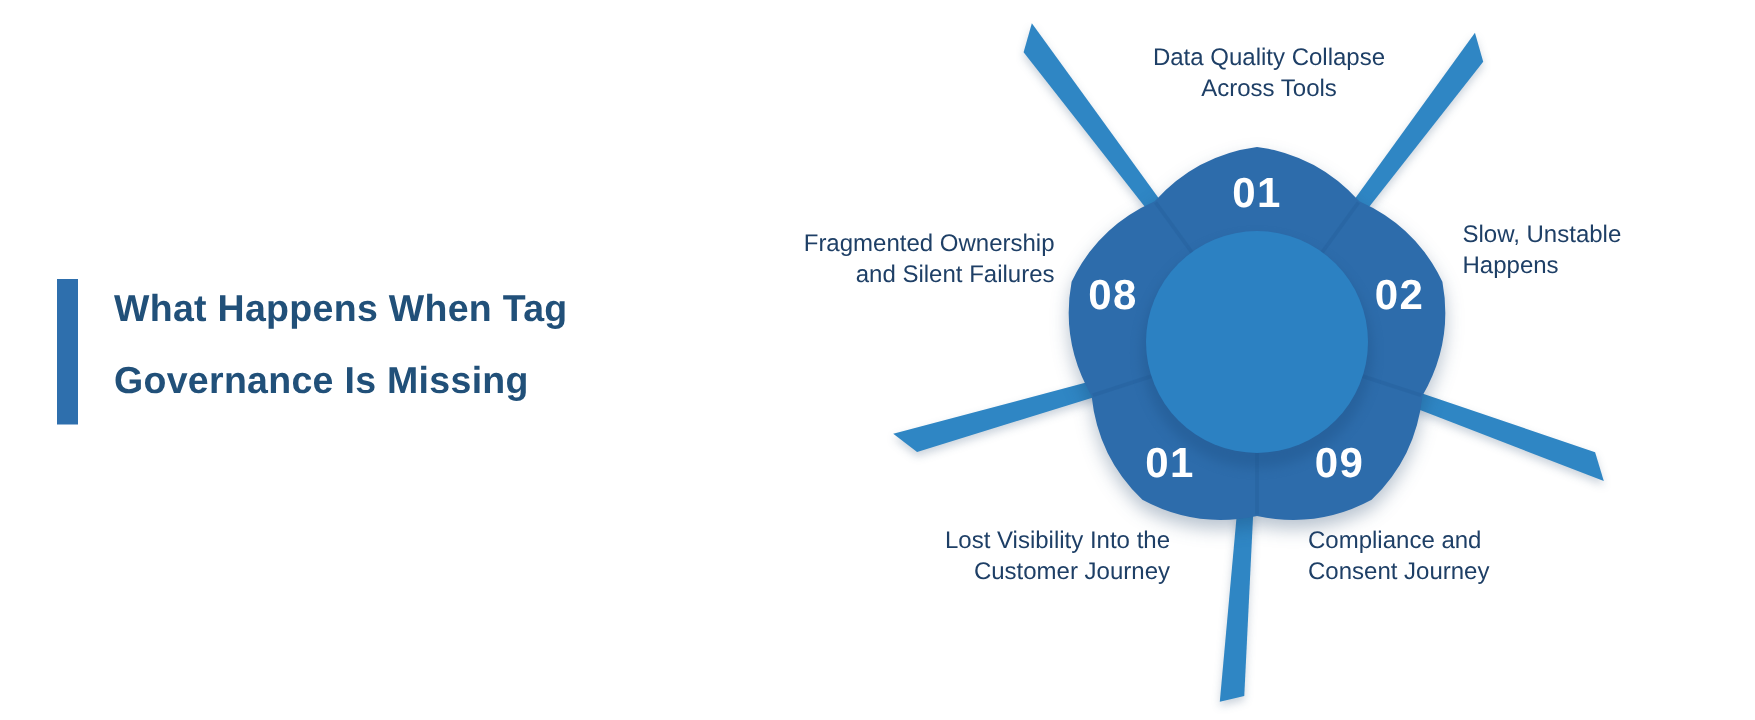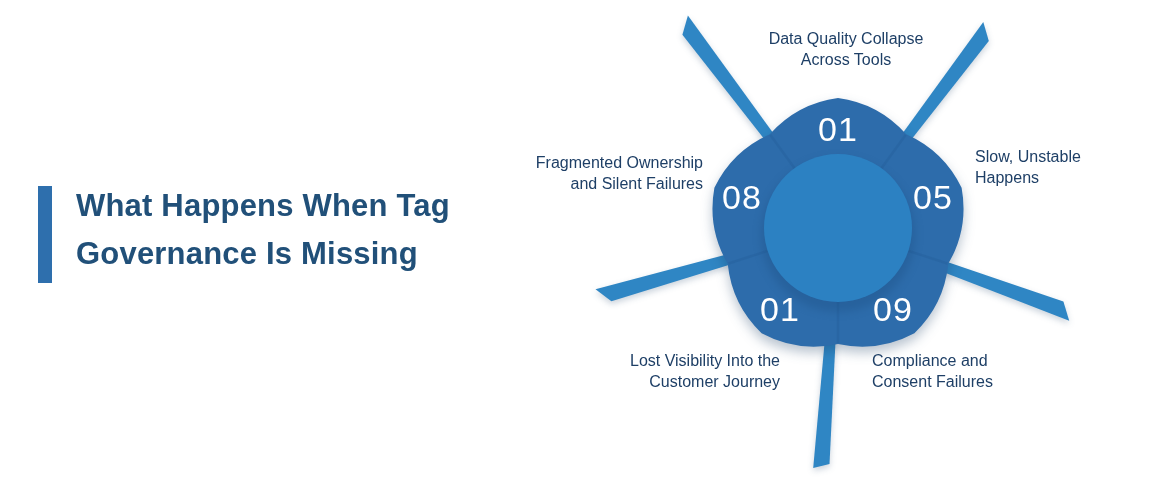--- a/index.html
+++ b/index.html
@@ -17,37 +17,37 @@
   .accent-bar{
     position:absolute;
     left:38px;top:186px;
     width:14px;height:97px;
     background:#2e6fad;
   }
   .page-title{
     position:absolute;
     left:76px;top:182px;
     margin:0;
-    font-size:31px;
+    font-size:25px;
     line-height:48px;
     font-weight:700;
     letter-spacing:0.2px;
     color:#215079;
     white-space:pre-line;
   }
   
   svg.diagram{position:absolute;left:0;top:0;}
   #raysGroup{filter:drop-shadow(0 3px 3px rgba(20,55,95,0.22));}
   #flowerGroup{filter:drop-shadow(0 6px 6px rgba(20,55,95,0.30));}
   #innerShadow{filter:blur(4px);}
   .petal-number{
     position:absolute;
     transform:translate(-50%,-50%);
-    font-size:34px;
-    font-weight:400;
+    font-size:28px;
+    font-weight:700;
     letter-spacing:1px;
     color:#ffffff;
   }
   .diagram-label{
     position:absolute;
     font-size:16px;
     line-height:21px;
     font-weight:400;
     color:#1e3f66;
     white-space:pre-line;
@@ -79,29 +79,29 @@
     </g>
     <g id="flowerGroup">
       <path id="petals" fill="#2d6cab" d="M 769.8 134.2 Q 797.5 103.4 838.0 98.0 Q 878.5 103.4 906.2 134.2 Q 944.0 151.0 961.6 187.8 Q 969.0 228.0 948.3 263.8 Q 944.0 305.0 914.4 333.2 Q 878.5 352.6 838.0 344.0 Q 797.5 352.6 761.6 333.2 Q 732.0 305.0 727.7 263.8 Q 707.0 228.0 714.4 187.8 Q 732.0 151.0 769.8 134.2 Z"></path>
       <path id="separators" fill="none" stroke-width="2.5" stroke-opacity="0.55" stroke="#26629f" d="M 796.9 171.4 L 770.4 135.0 M 879.1 171.4 L 905.6 135.0 M 904.6 249.6 L 947.4 263.5 M 838.0 298.0 L 838.0 343.0 M 771.4 249.6 L 728.6 263.5 "></path>
       <circle id="innerShadow" cx="838" cy="235" r="77" fill="#1b4d80" opacity="0.33"></circle>
       <circle id="innerCircle" cx="838" cy="228" r="74" fill="#2c81c2"></circle>
     </g>
   </svg>
 
   <div class="petal-number" style="left:838px;top:129px;">01</div>
-  <div class="petal-number" style="left:933px;top:197px;">05</div>
+  <div class="petal-number" style="left:933px;top:197px;">02</div>
   <div class="petal-number" style="left:893px;top:309px;">09</div>
   <div class="petal-number" style="left:780px;top:309px;">01</div>
   <div class="petal-number" style="left:742px;top:197px;">08</div>
 
   <div class="diagram-label label-01">Data Quality Collapse
 Across Tools</div>
   <div class="diagram-label label-02">Slow, Unstable
 Happens</div>
   <div class="diagram-label label-03">Compliance and
-Consent Failures</div>
+Consent Journey</div>
   <div class="diagram-label label-04">Lost Visibility Into the
 Customer Journey</div>
   <div class="diagram-label label-05">Fragmented Ownership
 and Silent Failures</div>
 
 </div>
 
 </body></html>

